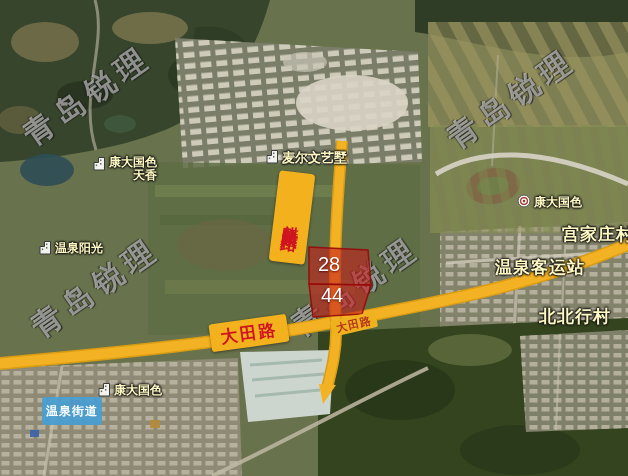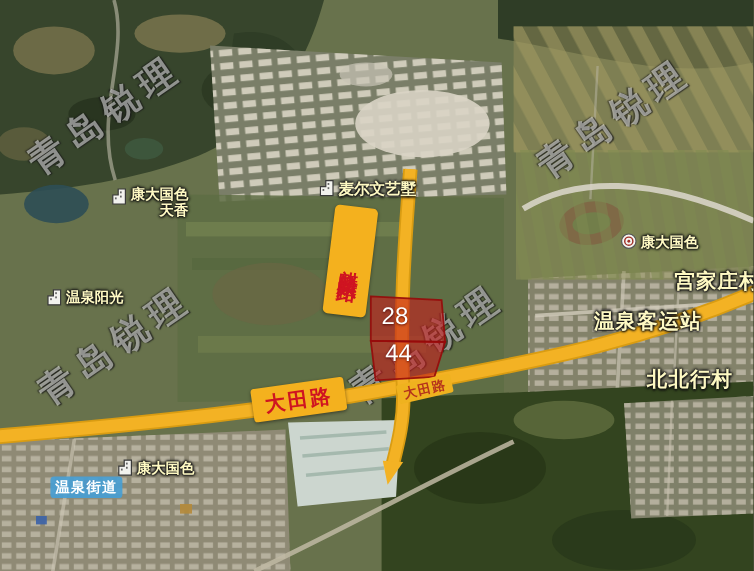--- a/index.html
+++ b/index.html
@@ -75,21 +75,21 @@
   #poi-beibei   { left:495px; top:256px; }
   #poi-nanbei   { left:539px; top:305px; }
   #poi-heyuan   { left:98px;  top:382px; }
   #poi-bus      { left:24px;  top:366px; width:100px; height:32px; display:block; }
   #poi-bus .bus-text { position:absolute; left:16px; top:0; }
   #poi-bus .icon { position:absolute; left:0; top:14px; margin:0; }
 
   
   #poi-subdistrict {
     position:absolute; z-index:7; left:42px; top:397px;
-    width:60px; height:18px; border-radius:3px;
+    width:60px; height:28px; border-radius:3px;
     background:rgba(72,158,212,0.92);
     color:#fff; font-size:12px; font-weight:bold;
     display:flex; align-items:center; justify-content:center;
     letter-spacing:1px;
   }
 </style>
 </head>
 <body>
 
 <div class="stage">

